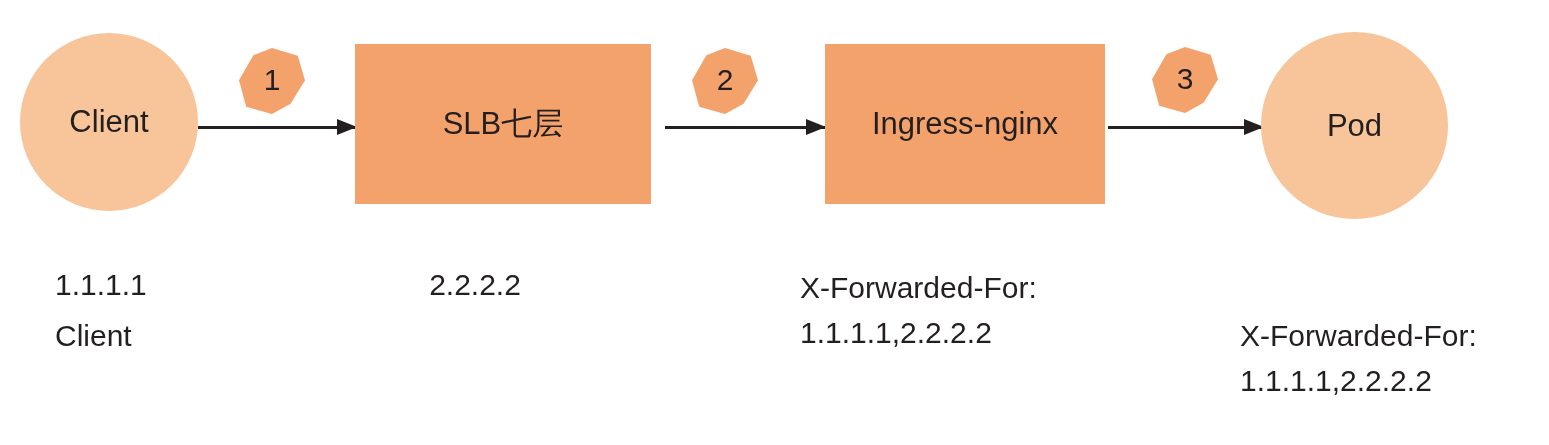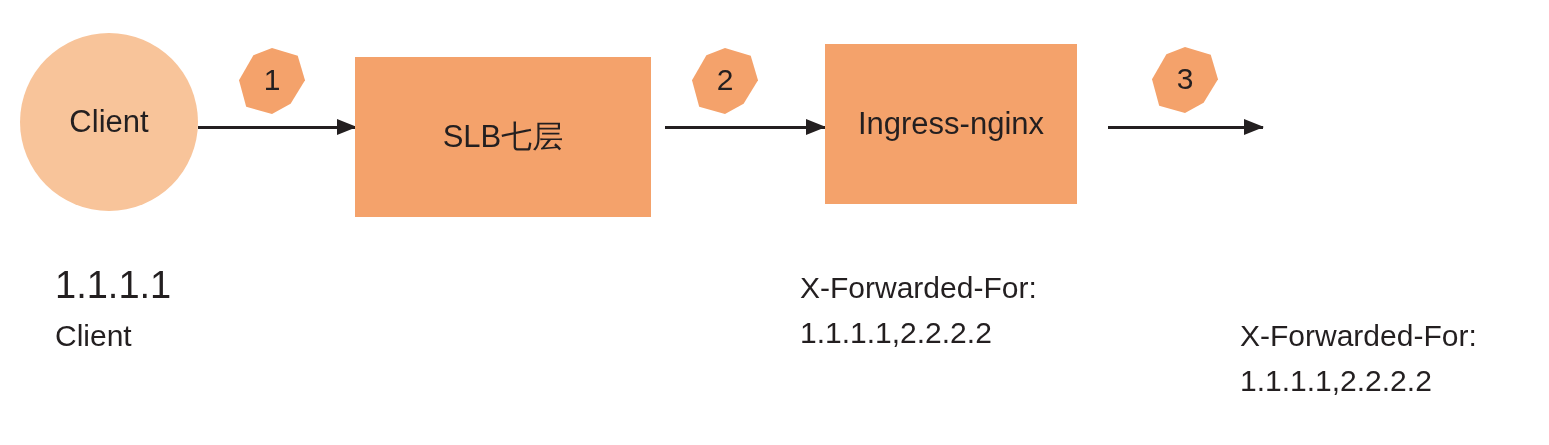--- a/index.html
+++ b/index.html
@@ -40,22 +40,22 @@
     font-size: 31px;
     line-height: 1.28;
     color: #231f20;
     white-space: nowrap;
     text-align: center;
     font-weight: 400;
   }
 
   #client-node   { left: 20px;   top: 33px;  width: 178px; height: 178px; }
   #pod-node      { left: 1261px; top: 32px;  width: 187px; height: 187px; }
-  #slb-node      { left: 355px;  top: 44px;  width: 296px; height: 160px; margin-top: 13px; }
-  #ingress-node  { left: 825px;  top: 44px;  width: 252px; height: 160px; }
+  #slb-node      { left: 355px;  top: 44px;  width: 296px; height: 160px; }
+  #ingress-node  { left: 825px;  top: 44px;  width: 280px; height: 160px; }
 
   
   .arrow {
     position: absolute;
     height: 3px;
     top: 126px;
   }
   .arrow .shaft {
     position: absolute;
     left: 0;
@@ -100,21 +100,21 @@
   #badge-2 { left: 692px;  top: 48px; }
   #badge-3 { left: 1152px; top: 47px; }
 
   
   .col {
     position: absolute;
     top: 265px;
     width: 300px;
   }
   .col .ip {
-    font-size: 38px;
+    font-size: 30px;
     line-height: 40px;
     color: #231f20;
     white-space: nowrap;
     height: 48px;
   }
   .col .hdr {
     font-size: 30px;
     line-height: 45px;
     color: #231f20;
     width: 272px;
@@ -166,27 +166,31 @@
 
   <div id="arrow-3" class="arrow">
     <span class="shaft"></span>
     <span class="head"></span>
   </div>
 
   <div id="badge-3" class="badge">
     <span class="badge-text">3</span>
   </div>
 
+  <div id="pod-node" class="node-circle">
+    <span class="node-label">Pod</span>
+  </div>
 
   <div id="col-client" class="col">
     <div class="ip">1.1.1.1</div>
     <div class="hdr">Client</div>
   </div>
 
   <div id="col-slb" class="col">
+    <div class="ip">2.2.2.2</div>
   </div>
 
   <div id="col-ingress" class="col">
     <div class="hdr">X-Forwarded-For: 1.1.1.1,2.2.2.2</div>
   </div>
 
   <div id="col-pod" class="col">
     <div class="ip"></div>
     <div class="hdr">X-Forwarded-For: 1.1.1.1,2.2.2.2</div>
   </div>

